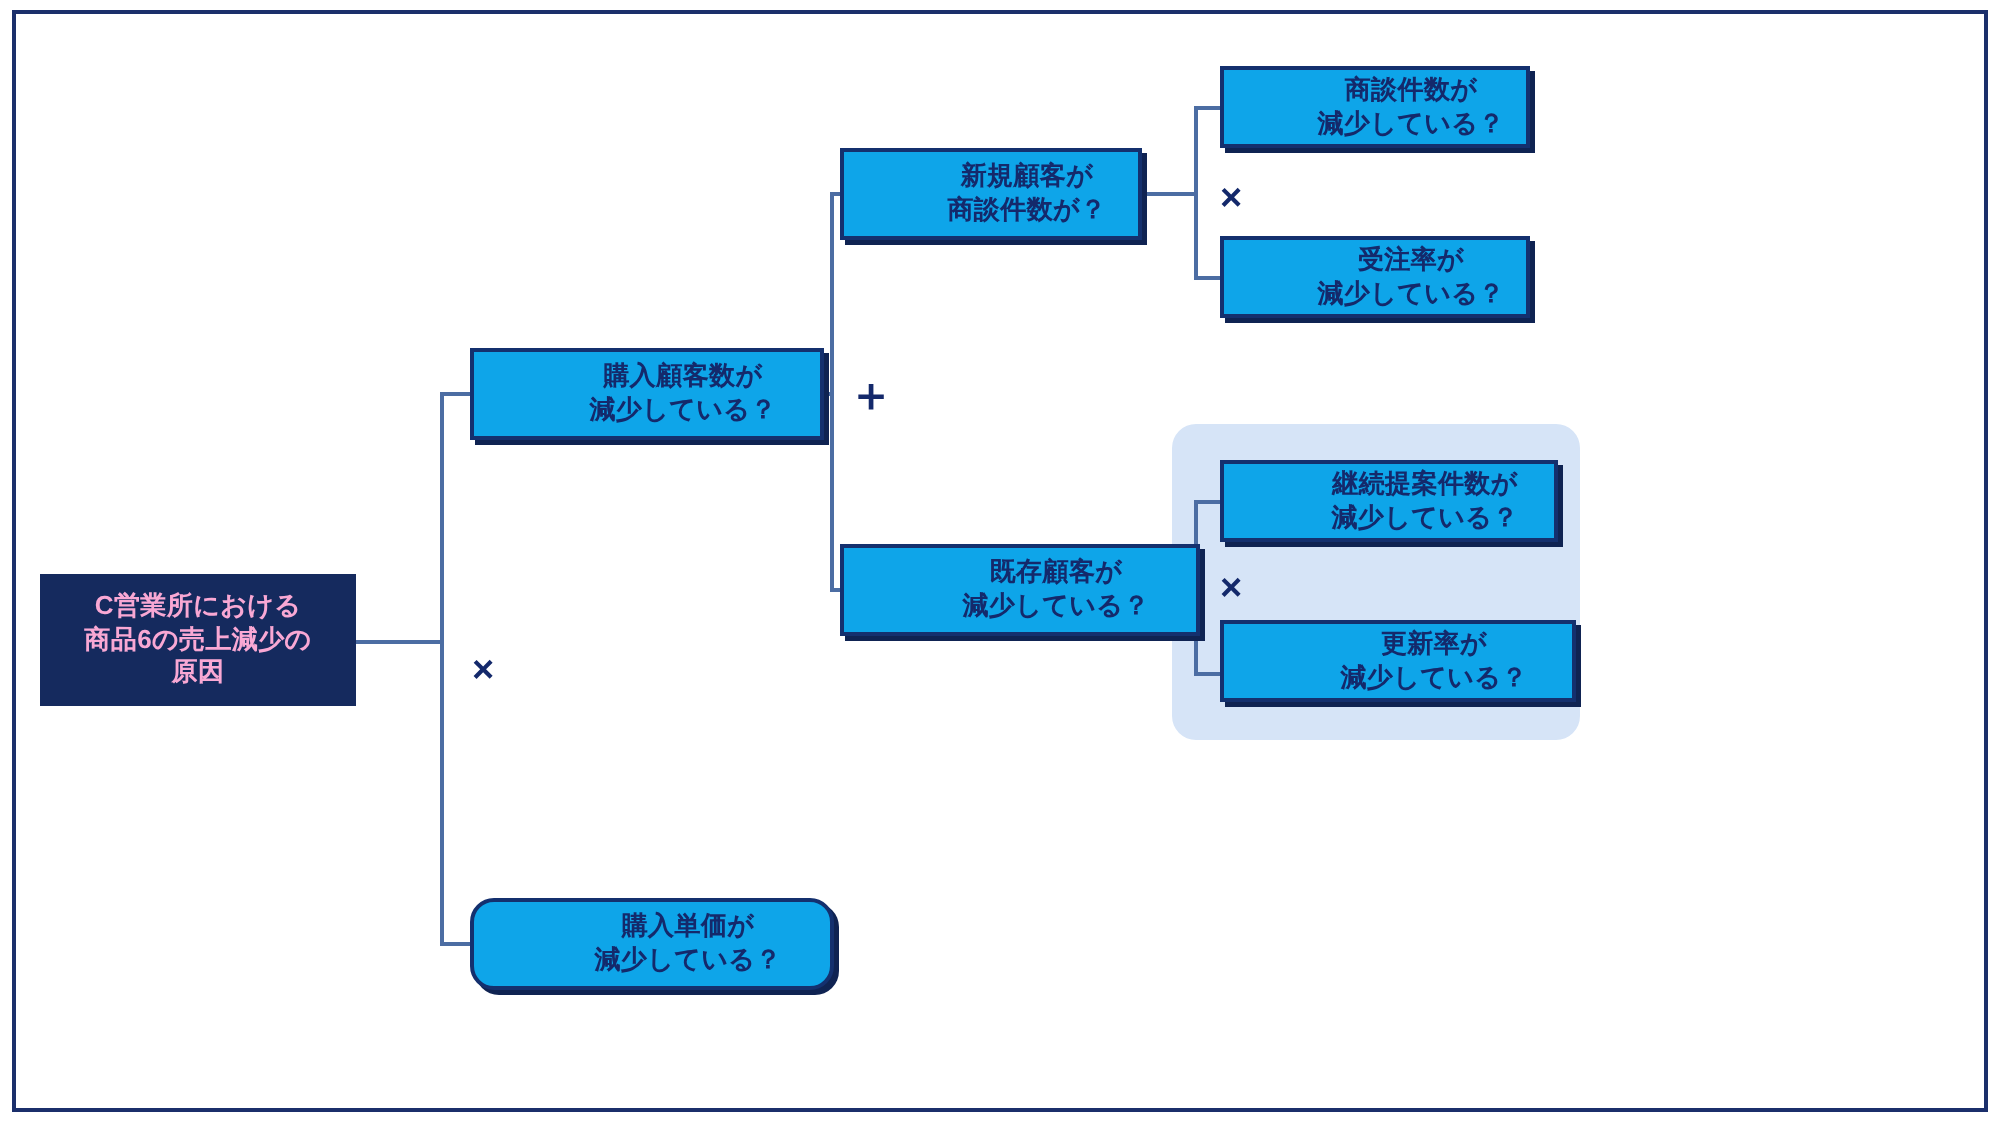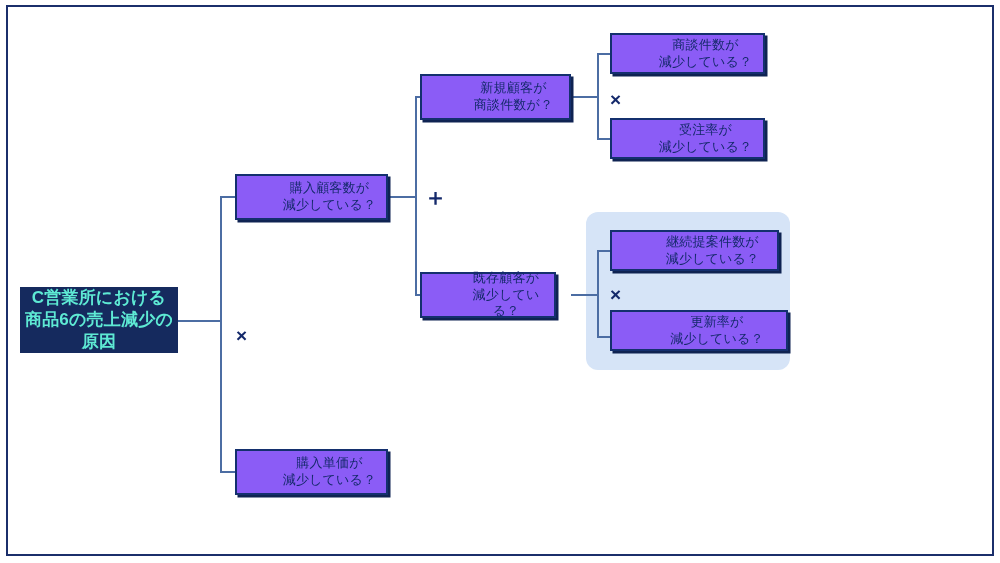--- a/index.html
+++ b/index.html
@@ -53,34 +53,34 @@
     box-sizing: border-box;
     display: flex;
     align-items: center;
     justify-content: center;
     text-align: center;
     line-height: 1.28;
     letter-spacing: 0.2px;
   }
 
   .node.leafbox {
-    background: #8b5cf6;
+    background: #0ea5e9;
     border: 2px solid #14306e;
     color: #14296b;
-    font-weight: normal;
+    font-weight: bold;
     font-size: 13px;
     box-shadow: 2.5px 2.5px 0 0 #0f2352;
     padding-left: 36px;
   }
 
   .node.rootbox {
     background: #152a5e;
-    color: #5eead4;
+    color: #f9a8d4;
     font-weight: bold;
-    font-size: 17px;
+    font-size: 13px;
     border: none;
   }
 
   .node .txt {
     display: block;
     white-space: pre-line;
     padding: 0 4px;
   }
 
   
@@ -125,36 +125,36 @@
   <div class="conn v" style="left:597px; top:251px; height:86px;"></div>
   <div class="conn h" style="left:597px; top:250px; width:17px;"></div>
   <div class="conn h" style="left:597px; top:336px; width:17px;"></div>
 
   <div class="node rootbox" style="left:20px; top:287px; width:158px; height:66px;">
     <span class="txt">C営業所における
 商品6の売上減少の
 原因</span>
   </div>
 
-  <div class="node leafbox" style="left:235px; top:174px; width:153px; height:46px;">
+  <div class="node leafbox" style="left:235px; top:174px; width:177px; height:46px;">
     <span class="txt">購入顧客数が
 減少している？</span>
   </div>
 
-  <div class="node leafbox" style="left:235px; top:449px; width:153px; height:46px;">
+  <div class="node leafbox" style="left:235px; top:449px; width:182px; height:46px;border-radius:12px;">
     <span class="txt">購入単価が
 減少している？</span>
   </div>
 
   <div class="node leafbox" style="left:420px; top:74px; width:151px; height:46px;">
     <span class="txt">新規顧客が
 商談件数が？</span>
   </div>
 
-  <div class="node leafbox" style="left:420px; top:272px; width:136px; height:46px;">
+  <div class="node leafbox" style="left:420px; top:272px; width:180px; height:46px;">
     <span class="txt">既存顧客が
 減少している？</span>
   </div>
 
   <div class="node leafbox" style="left:610px; top:33px; width:155px; height:41px;">
     <span class="txt">商談件数が
 減少している？</span>
   </div>
 
   <div class="node leafbox" style="left:610px; top:118px; width:155px; height:41px;align-items:center;">

